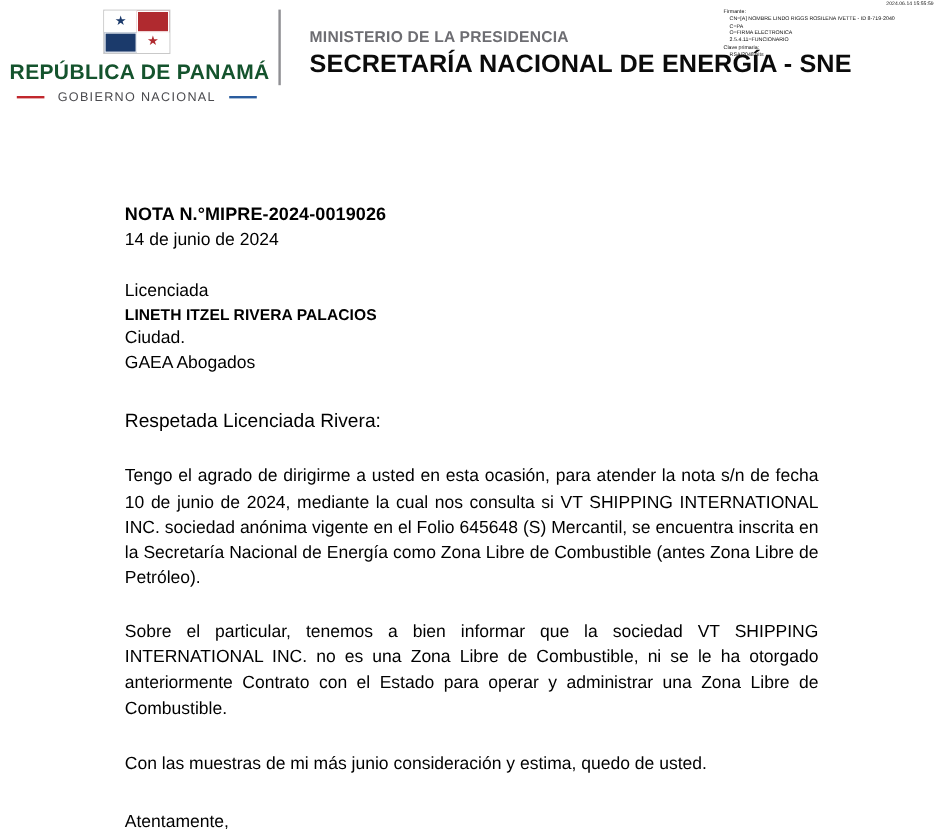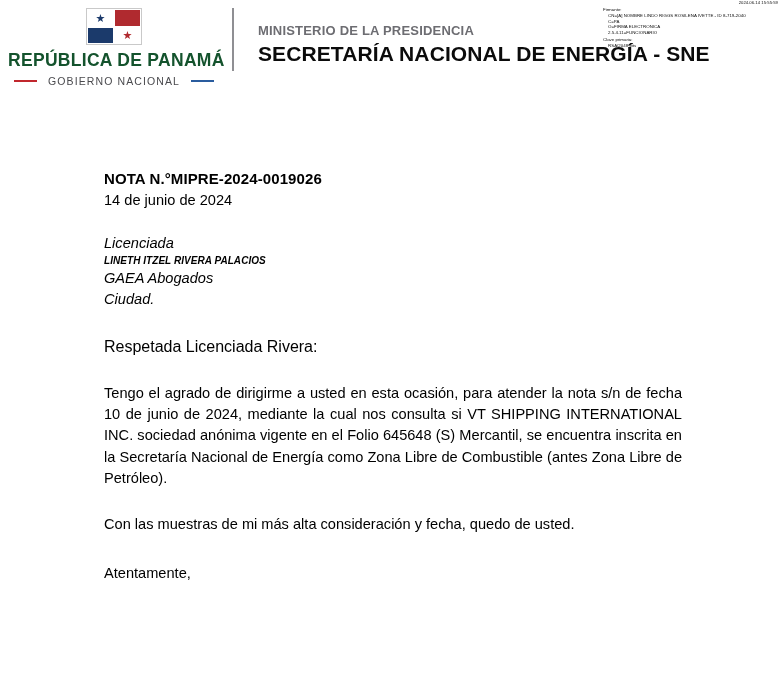--- a/index.html
+++ b/index.html
@@ -166,25 +166,25 @@
   }
   .nota-title {
     font-weight: bold;
     font-size: 15px;
     letter-spacing: 0.1px;
   }
   .nota-date {
     font-size: 14.6px;
     margin-top: 1px;
   }
-  .blk { margin-top: 22px; font-style: italic; }
+  .blk { margin-top: 22px; }
   .recipient-line { font-size: 14.6px; }
   .recipient-name {
     font-weight: bold;
-    font-size: 10px;
+    font-size: 13px;
     letter-spacing: 0.05px;
   }
   .salutation { margin-top: 27px; font-size: 16px; }
   .para {
     margin-top: 24px;
     text-align: justify;
     text-justify: inter-word;
     font-size: 14.6px;
     line-height: 1.45;
   }
@@ -236,24 +236,25 @@
 </div>
 
 <div class="doc">
 
   <div class="nota-title">NOTA N.°MIPRE-2024-0019026</div>
   <div class="nota-date">14 de junio de 2024</div>
 
   <div class="blk">
     <div class="recipient-line">Licenciada</div>
     <div class="recipient-name">LINETH ITZEL RIVERA PALACIOS</div>
+    <div class="recipient-line">Ciudad.</div>
     <div class="recipient-line">GAEA Abogados</div>
-    <div class="recipient-line">Ciudad.</div>
   </div>
 
   <div class="salutation">Respetada Licenciada Rivera:</div>
 
   <div class="para">Tengo el agrado de dirigirme a usted en esta ocasión, para atender la nota s/n de fecha 10 de junio de 2024, mediante la cual nos consulta si VT SHIPPING INTERNATIONAL INC.  sociedad anónima vigente en el Folio 645648 (S) Mercantil, se encuentra inscrita en la Secretaría Nacional de Energía como Zona Libre de Combustible (antes Zona Libre de Petróleo).</div>
-
-  <div class="closing">Con las muestras de mi más alta consideración y fecha, quedo de usted.</div>
+  <div class="para">Sobre el particular, tenemos a bien informar que la sociedad VT SHIPPING INTERNATIONAL INC. no es una Zona Libre de Combustible, ni se le ha otorgado anteriormente Contrato con el Estado para operar y administrar una Zona Libre de Combustible.</div>
+
+  <div class="closing">Con las muestras de mi más junio consideración y estima, quedo de usted.</div>
   <div class="atent">Atentamente,</div>
 
 </div>
 
 </body></html>

